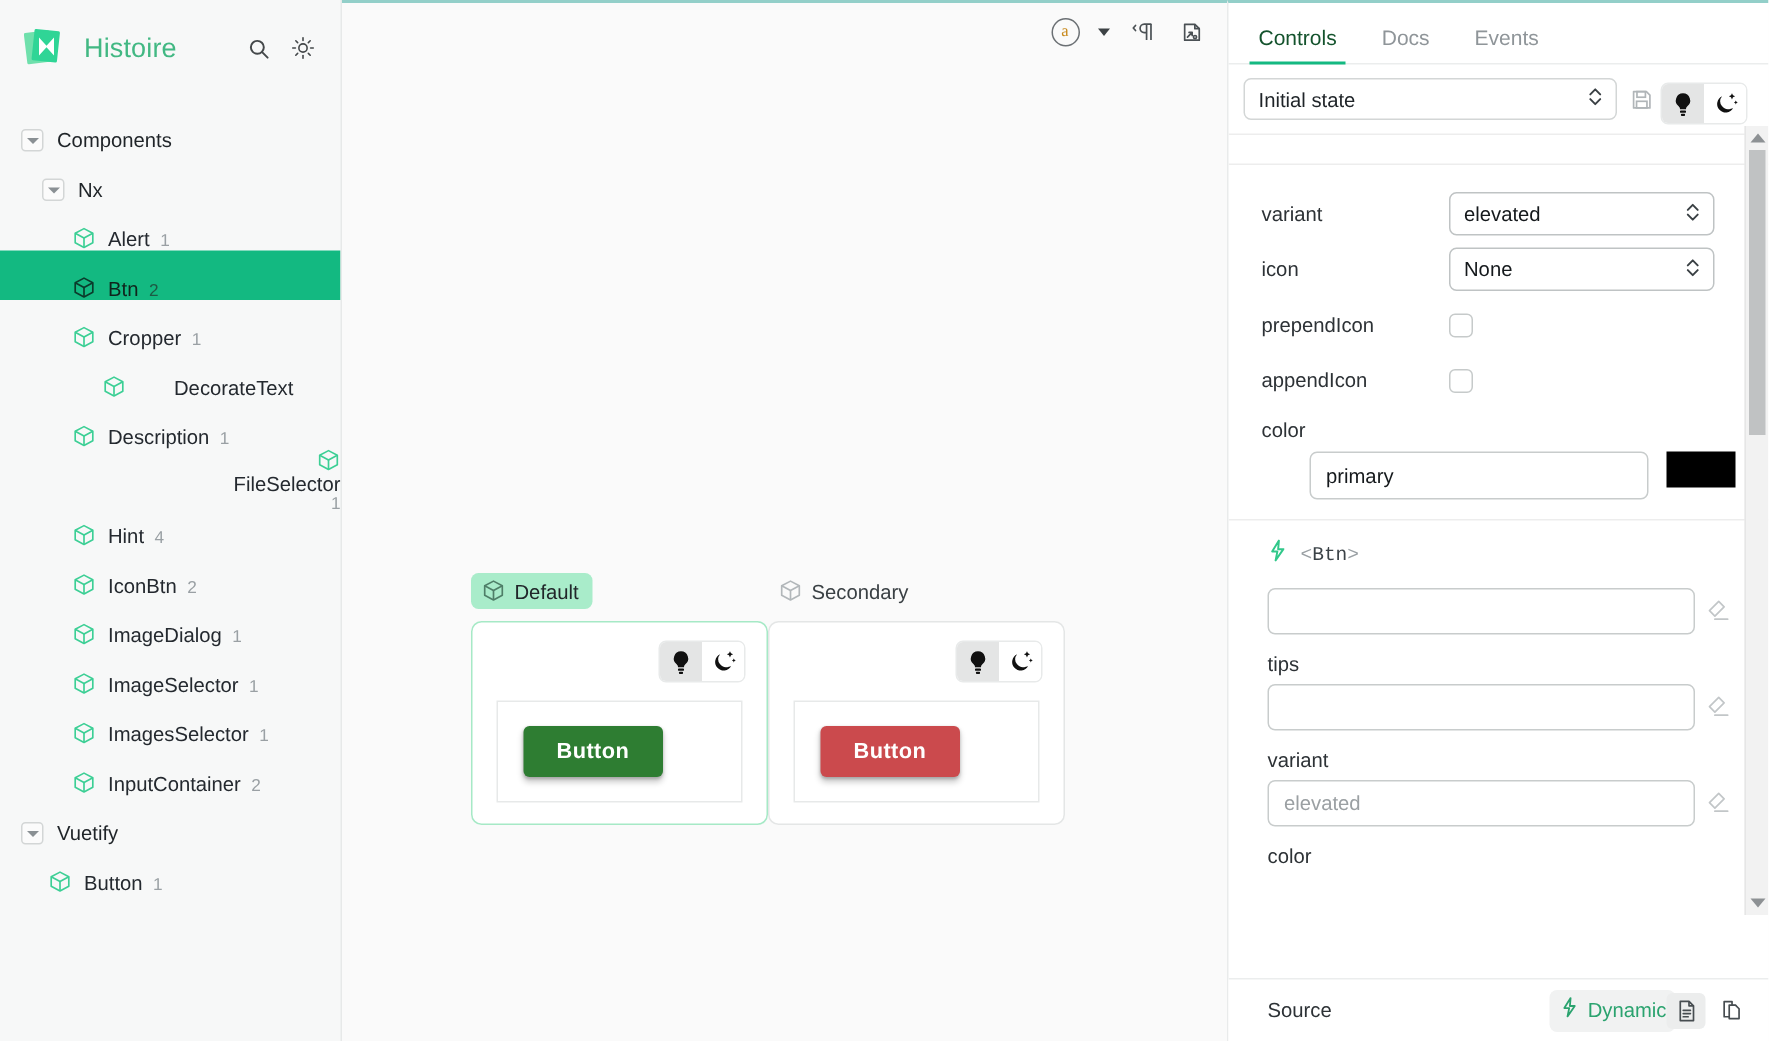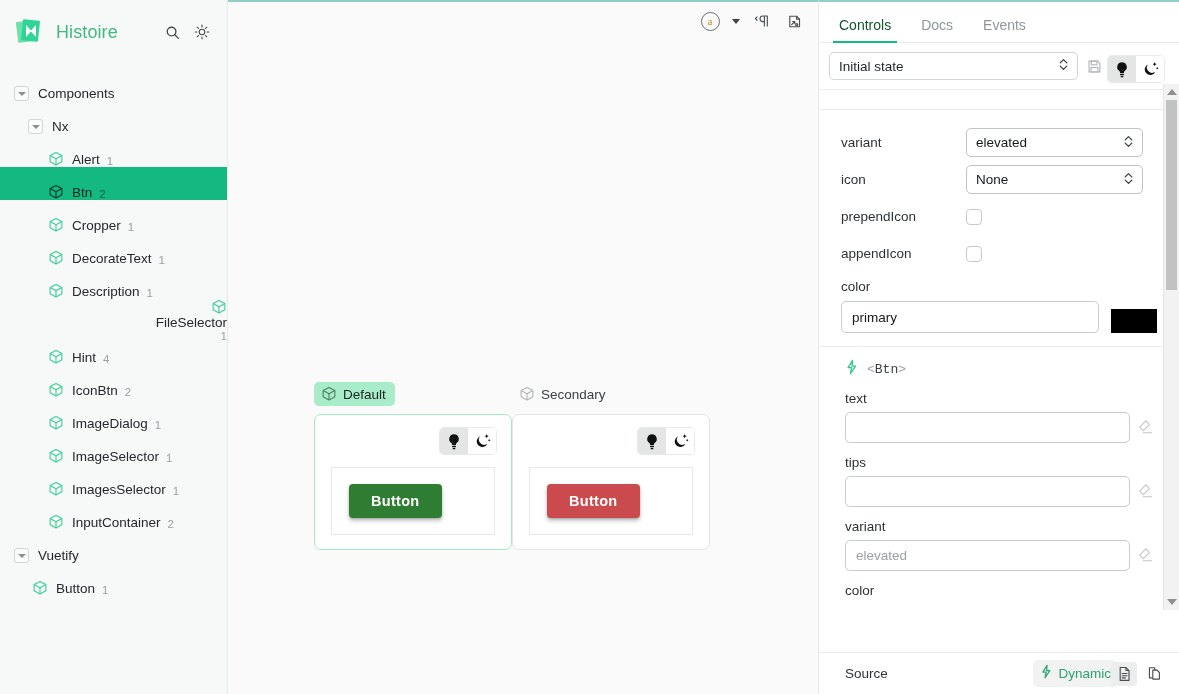--- a/index.html
+++ b/index.html
@@ -161,21 +161,21 @@
   .ctrl-select {
     width: 177px; height: 29px; border: 1px solid #bfc3c4; border-radius: 5px;
     display: flex; align-items: center; padding: 0 9px; position: relative;
     font-size: 13.5px; color: #15191c; background: #fff; cursor: pointer;
   }
   .checkbox {
     width: 16px; height: 16px; border: 1px solid #c6caca; border-radius: 4px;
     background: #fff; cursor: pointer;
   }
   .field-label { font-size: 13.5px; color: #2d3236; margin: 7px 0 7px; }
-  .color-line { display: flex; align-items: flex-end; gap: 12px; }
+  .color-line { display: flex; align-items: flex-start; gap: 12px; margin-left: 32px; }
   .text-input {
     flex: 1; height: 32px; border: 1px solid #c8cccc; border-radius: 5px;
     display: flex; align-items: center; padding: 0 10px;
     font-size: 13.5px; color: #15191c; background: #fff;
   }
   .swatch { width: 46px; height: 24px; background: #000000; cursor: pointer; }
 
   .btn-section { padding: 12px 22px 10px 26px; }
   .btn-head { display: flex; align-items: center; gap: 8px; margin-bottom: 12px; }
   .btn-tag {
@@ -303,21 +303,21 @@
           <span style="display: flex;">
             <svg class="cube" width="16" height="16" viewBox="0 0 18 18" fill="none" stroke="#3ccf95" stroke-width="1.25" stroke-linejoin="round">
               <path d="M9 1.6 L15.6 5.1 V12.2 L9 15.7 L2.4 12.2 V5.1 Z"></path>
               <path d="M2.4 5.1 L9 8.7 L15.6 5.1"></path>
               <path d="M9 8.7 V15.7"></path>
             </svg>
           </span>
           <span class="tree-label" style="margin-left: 8px;">Cropper</span>
           <span class="tree-count">1</span>
         </div>
-        <div class="tree-row" style="padding-left: 48px;">
+        <div class="tree-row" style="padding-left: 68px; gap: 24px;">
           <span style="display: flex;">
             <svg class="cube" width="16" height="16" viewBox="0 0 18 18" fill="none" stroke="#3ccf95" stroke-width="1.25" stroke-linejoin="round">
               <path d="M9 1.6 L15.6 5.1 V12.2 L9 15.7 L2.4 12.2 V5.1 Z"></path>
               <path d="M2.4 5.1 L9 8.7 L15.6 5.1"></path>
               <path d="M9 8.7 V15.7"></path>
             </svg>
           </span>
           <span class="tree-label" style="margin-left: 8px;">DecorateText</span>
           <span class="tree-count">1</span>
         </div>
@@ -630,21 +630,20 @@
         <div class="btn-head">
           <span>
             <svg width="14" height="16" viewBox="0 0 14 16" fill="none" stroke="#31c88a" stroke-width="1.3" stroke-linejoin="round">
               <path d="M7.6 1.4 L3.1 8.6 H6.6 L5.4 14.6 L10.6 7.1 H7.1 Z"></path>
             </svg>
           </span>
           <span class="btn-tag"><span class="ang">&lt;</span><span>Btn</span><span class="ang">&gt;</span></span>
         </div>
         <div id="prop-fields">
             <div class="grp">
-              <div class="lbl-small">text</div>
               <div class="inp-row">
                 <div class="inp-box"></div>
                 <span class="eraser"><svg width="18" height="18" viewBox="0 0 19 19" fill="none" stroke="currentColor" stroke-width="1.2" stroke-linejoin="round">
                     <path d="M6.6 13.4 L2.8 9.6 L9.3 3.1 L13.1 6.9 Z"></path>
                     <line x1="6.6" y1="15.6" x2="15.6" y2="15.6" stroke-linecap="round"></line>
                   </svg></span>
               </div>
             </div>
             <div class="grp">
               <div class="lbl-small">tips</div>

